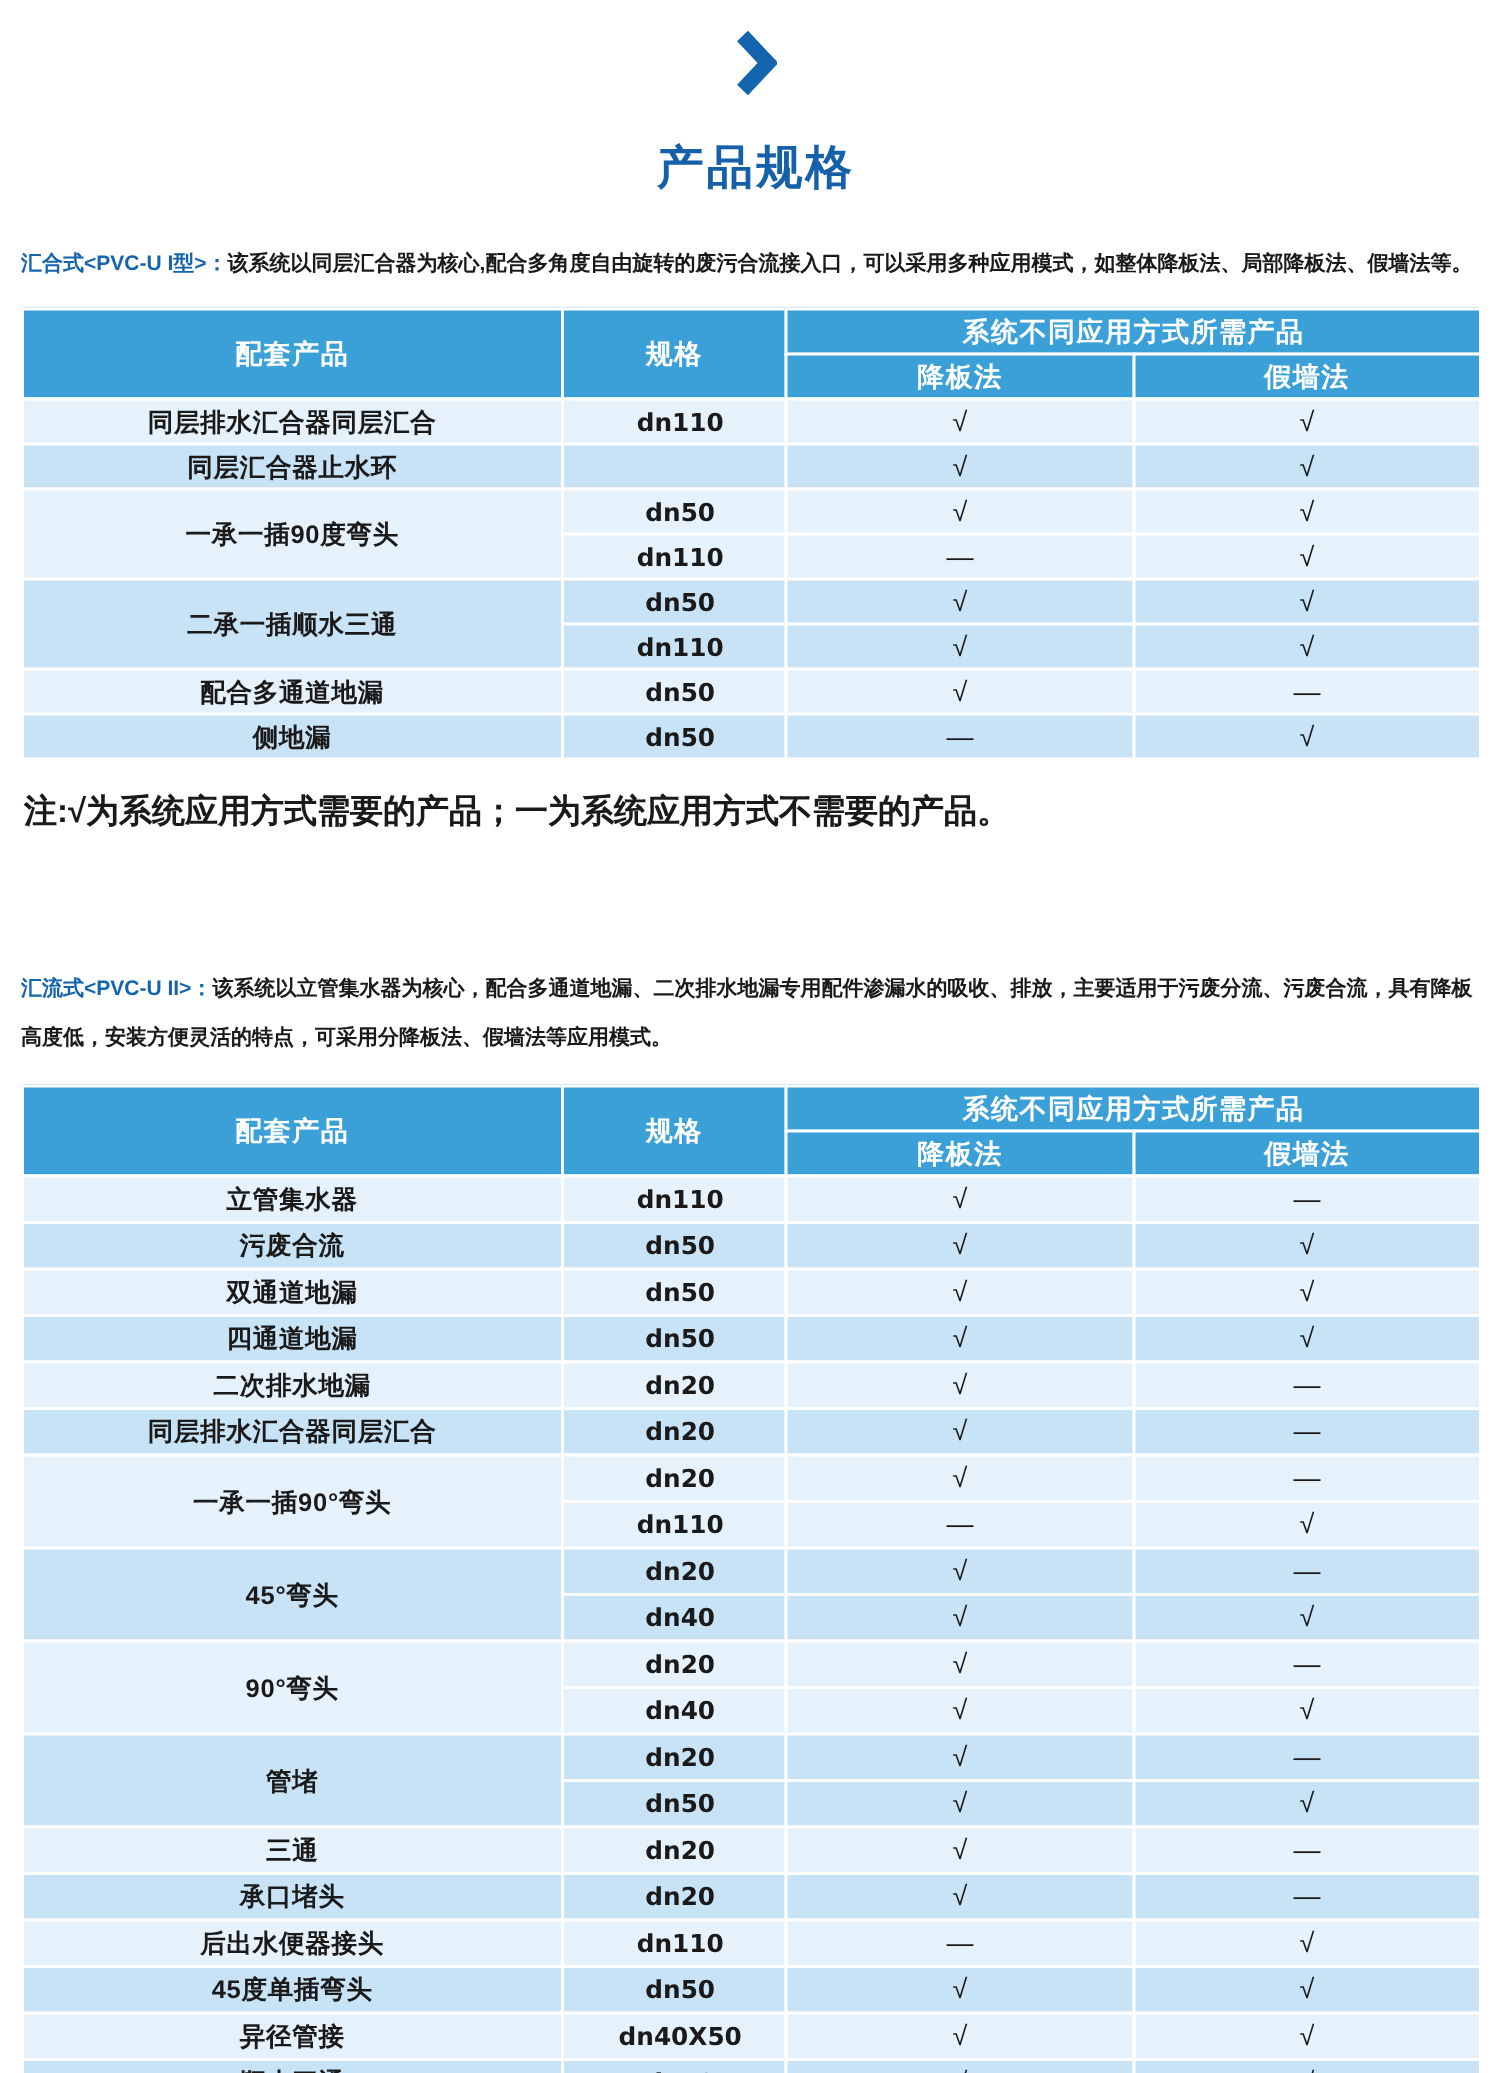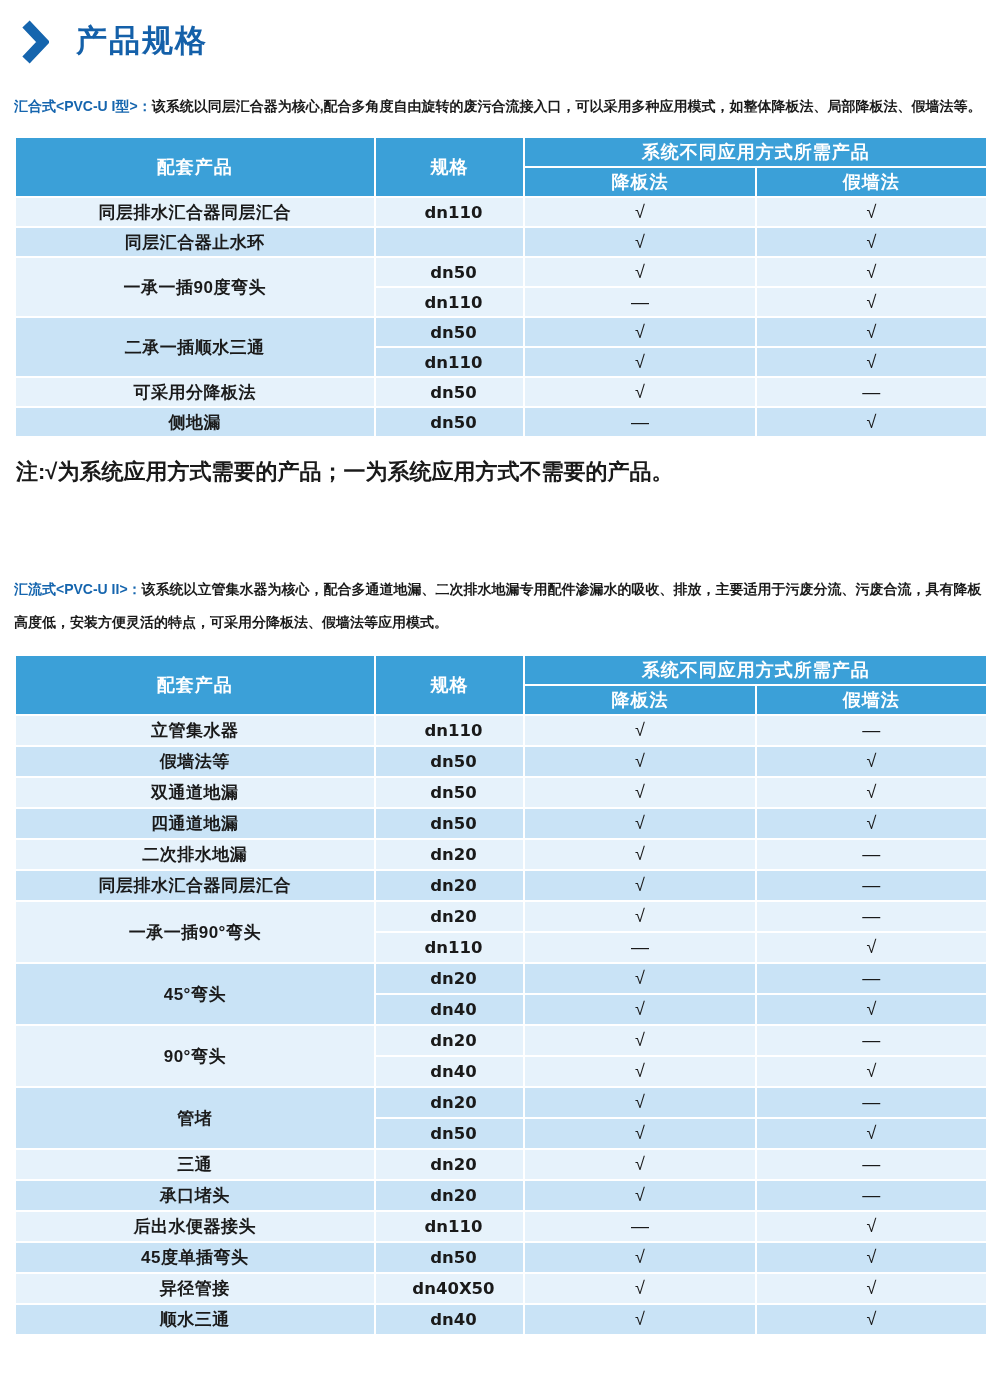--- a/index.html
+++ b/index.html
@@ -9,21 +9,21 @@
     --title-blue:#1460A9;
     --accent-blue:#1565AE;
     --text:#1A1A1A;
   }
   html,body{margin:0;padding:0;background:#fff;}
   body{width:1000px;height:1382px;overflow:hidden;
        font-family:"Liberation Sans","DejaVu Sans",sans-serif;color:var(--text);}
   .page{box-sizing:border-box;width:1000px;padding:16px 14px 0 14px;}
 
   
-  .title-row{display:flex;align-items:flex-start;gap:27px;margin:4px 0 26px 8px;}
+  .title-row{display:flex;align-items:center;gap:27px;margin:4px 0 26px 8px;flex-direction:column;}
   .chevron{display:inline-flex;flex:0 0 auto;}
   .page-title{font-size:31px;font-weight:bold;color:var(--title-blue);
               margin:0;letter-spacing:2px;}
 
   
   .intro{font-size:14px;font-weight:bold;line-height:33px;margin:0 0 13px 0;color:var(--text);}
   .intro .lead{color:var(--accent-blue);}
 
   
   table{width:100%;border-collapse:separate;border-spacing:0;table-layout:fixed;}
@@ -109,21 +109,21 @@
             <td class="spec dark">dn50</td>
             <td class="mark dark">√</td>
             <td class="mark dark">√</td>
           </tr>
           <tr>
             <td class="spec dark">dn110</td>
             <td class="mark dark">√</td>
             <td class="mark dark">√</td>
           </tr>
           <tr>
-            <td class="product light" rowspan="1">可采用分降板法</td>
+            <td class="product light" rowspan="1">配合多通道地漏</td>
             <td class="spec light">dn50</td>
             <td class="mark light">√</td>
             <td class="mark light">—</td>
           </tr>
           <tr>
             <td class="product dark" rowspan="1">侧地漏</td>
             <td class="spec dark">dn50</td>
             <td class="mark dark">—</td>
             <td class="mark dark">√</td>
           </tr>
@@ -153,21 +153,21 @@
           </tr>
         </thead>
         <tbody>
           <tr>
             <td class="product light" rowspan="1">立管集水器</td>
             <td class="spec light">dn110</td>
             <td class="mark light">√</td>
             <td class="mark light">—</td>
           </tr>
           <tr>
-            <td class="product dark" rowspan="1">假墙法等</td>
+            <td class="product dark" rowspan="1">污废合流</td>
             <td class="spec dark">dn50</td>
             <td class="mark dark">√</td>
             <td class="mark dark">√</td>
           </tr>
           <tr>
             <td class="product light" rowspan="1">双通道地漏</td>
             <td class="spec light">dn50</td>
             <td class="mark light">√</td>
             <td class="mark light">√</td>
           </tr>

